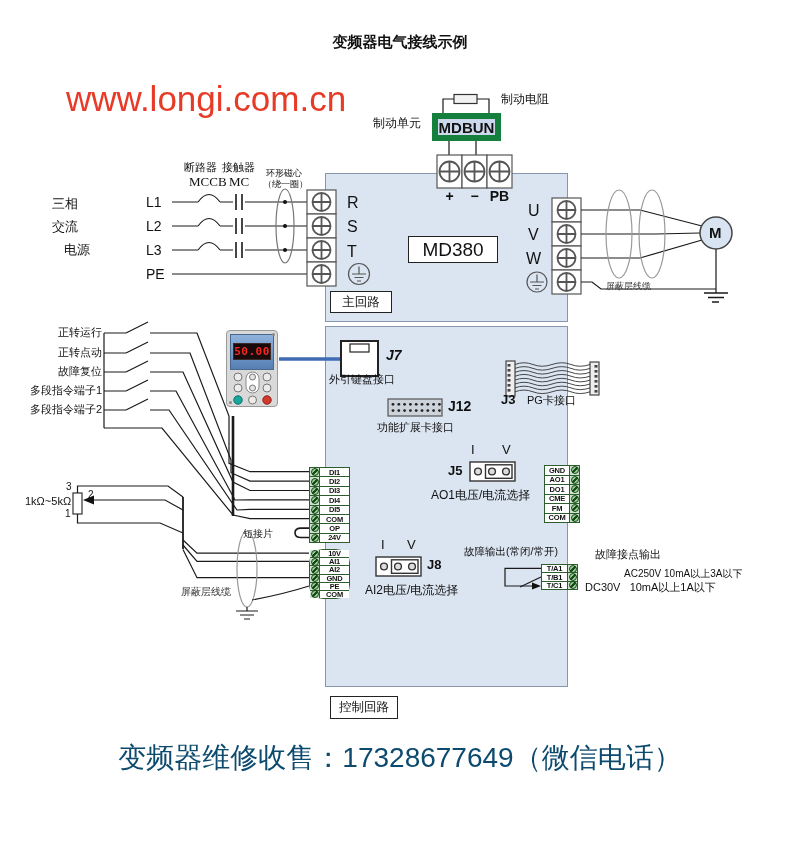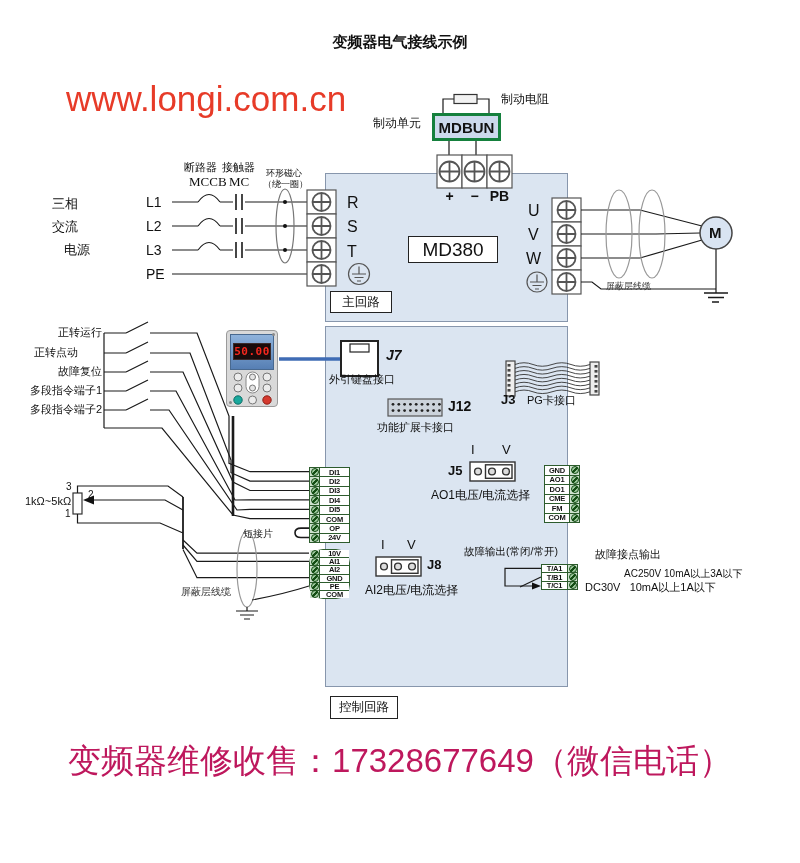--- a/index.html
+++ b/index.html
@@ -239,21 +239,21 @@
       </g>
 
       <g>
         <path d="M541,568.3 H505 V586 H532"></path>
         <polygon points="541,586 532,582.5 532,589.5" fill="#111" stroke="none"></polygon>
         <path d="M520,587 L541,577"></path>
       </g>
     </g>
   </svg>
 
-  <div class="wbox" style="left:432px;top:113px;width:69px;height:28px;background:#ccd9ec;border:3px solid #15803d;font-size:15px;font-weight:bold;">MDBUN</div>
+  <div class="wbox" style="left:432px;top:113px;width:69px;height:28px;background:#ccd9ec;border:6px solid #15803d;font-size:15px;font-weight:bold;">MDBUN</div>
   <div class="wbox" style="left:408px;top:236px;width:90px;height:27px;font-size:19px;">MD380</div>
   <div class="wbox" style="left:330px;top:291px;width:62px;height:22px;font-size:12.5px;">主回路</div>
   <div class="wbox" style="left:330px;top:661px;width:68px;height:23px;font-size:12.5px;margin-top:35px;">控制回路</div>
 
   <div class="keypad">
     <div class="kp-panel">
       <div class="kp-display">50.00</div>
     </div>
     <div class="kp-dot" style="right:2px;top:2px;"></div>
     <div class="kp-dot" style="left:2px;bottom:2px;"></div>
@@ -452,21 +452,21 @@
   <div class="lbl" style="left:347px;top:218px;font-size:16px;">S</div>
   <div class="lbl" style="left:347px;top:243px;font-size:16px;">T</div>
   <div class="lbl" style="left:528px;top:202px;font-size:16px;">U</div>
   <div class="lbl" style="left:528px;top:226px;font-size:16px;">V</div>
   <div class="lbl" style="left:526px;top:250px;font-size:16px;">W</div>
 
   <div class="lbl" style="left:606px;top:281px;font-size:9px;color:#333;">屏蔽层线缆</div>
   <div class="lbl" style="left:709px;top:224px;font-size:15px;font-weight:bold;">M</div>
 
   <div class="lbl" style="left:10px;top:326px;width:92px;text-align:right;font-size:11px;">正转运行</div>
-  <div class="lbl" style="left:10px;top:346px;width:92px;text-align:center;font-size:11px;">正转点动</div>
+  <div class="lbl" style="left:10px;top:346px;width:92px;text-align:right;font-size:11px;">正转点动</div>
   <div class="lbl" style="left:10px;top:365px;width:92px;text-align:right;font-size:11px;">故障复位</div>
   <div class="lbl" style="left:10px;top:384px;width:92px;text-align:right;font-size:11px;">多段指令端子1</div>
   <div class="lbl" style="left:10px;top:403px;width:92px;text-align:right;font-size:11px;">多段指令端子2</div>
 
   <div class="lbl" style="left:386px;top:347px;font-size:14px;font-weight:bold;font-style:italic;">J7</div>
   <div class="lbl" style="left:329px;top:373px;font-size:11px;">外引键盘接口</div>
   <div class="lbl" style="left:448px;top:398px;font-size:14px;font-weight:bold;">J12</div>
   <div class="lbl" style="left:377px;top:421px;font-size:11px;">功能扩展卡接口</div>
   <div class="lbl" style="left:501px;top:393px;font-size:13px;font-weight:bold;">J3</div>
   <div class="lbl" style="left:527px;top:394px;font-size:11px;">PG卡接口</div>
@@ -486,15 +486,15 @@
   <div class="lbl" style="left:88px;top:489px;font-size:10px;">2</div>
   <div class="lbl" style="left:65px;top:508px;font-size:10px;">1</div>
   <div class="lbl" style="left:243px;top:528px;font-size:10px;">短接片</div>
   <div class="lbl" style="left:181px;top:586px;font-size:10px;color:#333;">屏蔽层线缆</div>
 
   <div class="lbl" style="left:464px;top:545px;font-size:10.5px;">故障输出(常闭/常开)</div>
   <div class="lbl" style="left:595px;top:548px;font-size:11px;">故障接点输出</div>
   <div class="lbl" style="left:624px;top:568px;font-size:10px;white-space:pre;">AC250V 10mA以上3A以下</div>
   <div class="lbl" style="left:585px;top:581px;font-size:11px;white-space:pre;">DC30V   10mA以上1A以下</div>
 
-  <div class="lbl" style="left:0;top:742px;width:800px;text-align:center;font-size:33px;color:#be185d;">变频器维修收售：17328677649（微信电话）</div>
+  <div class="lbl" style="left:0;top:742px;width:800px;text-align:center;font-size:28px;color:#0c4a6e;">变频器维修收售：17328677649（微信电话）</div>
 
 </div>
 
 </body></html>

